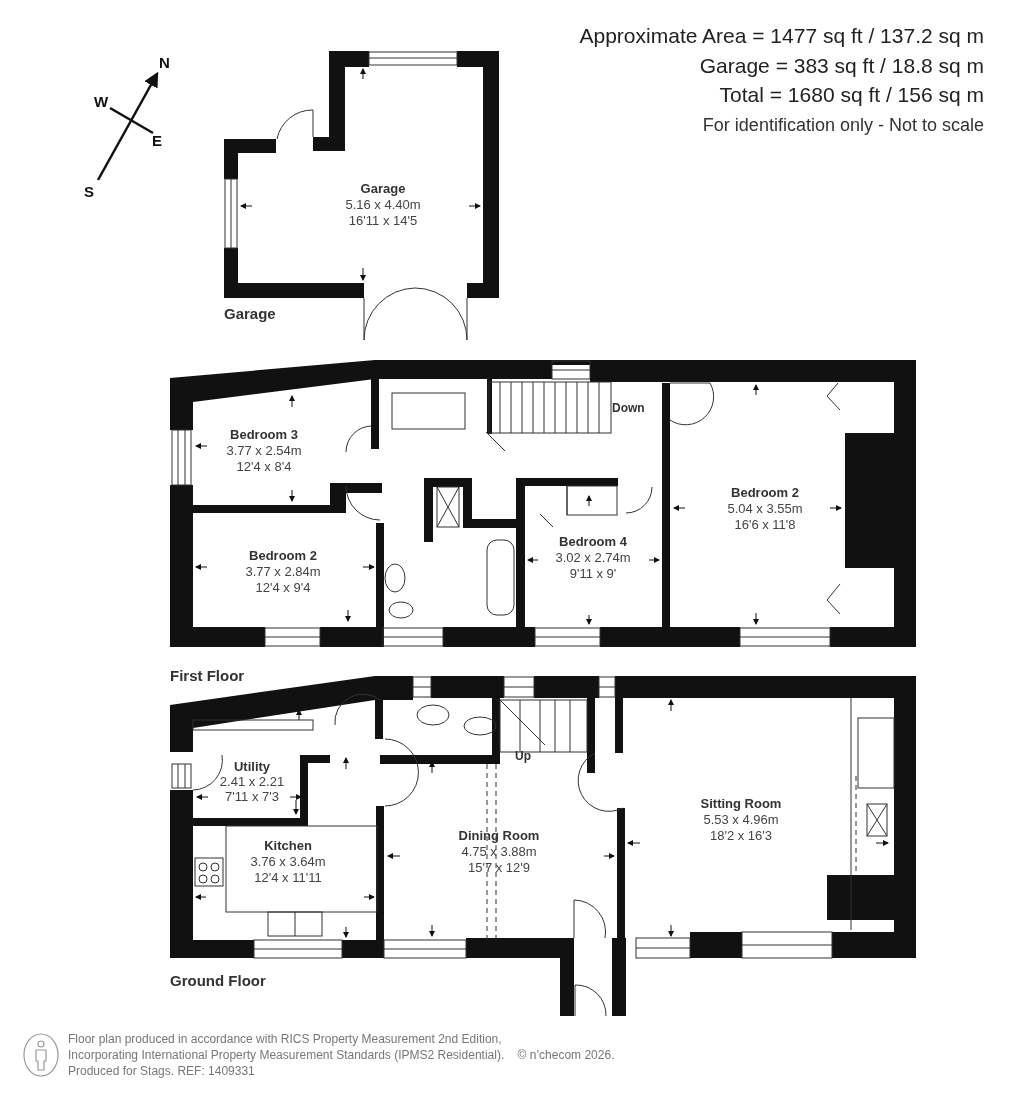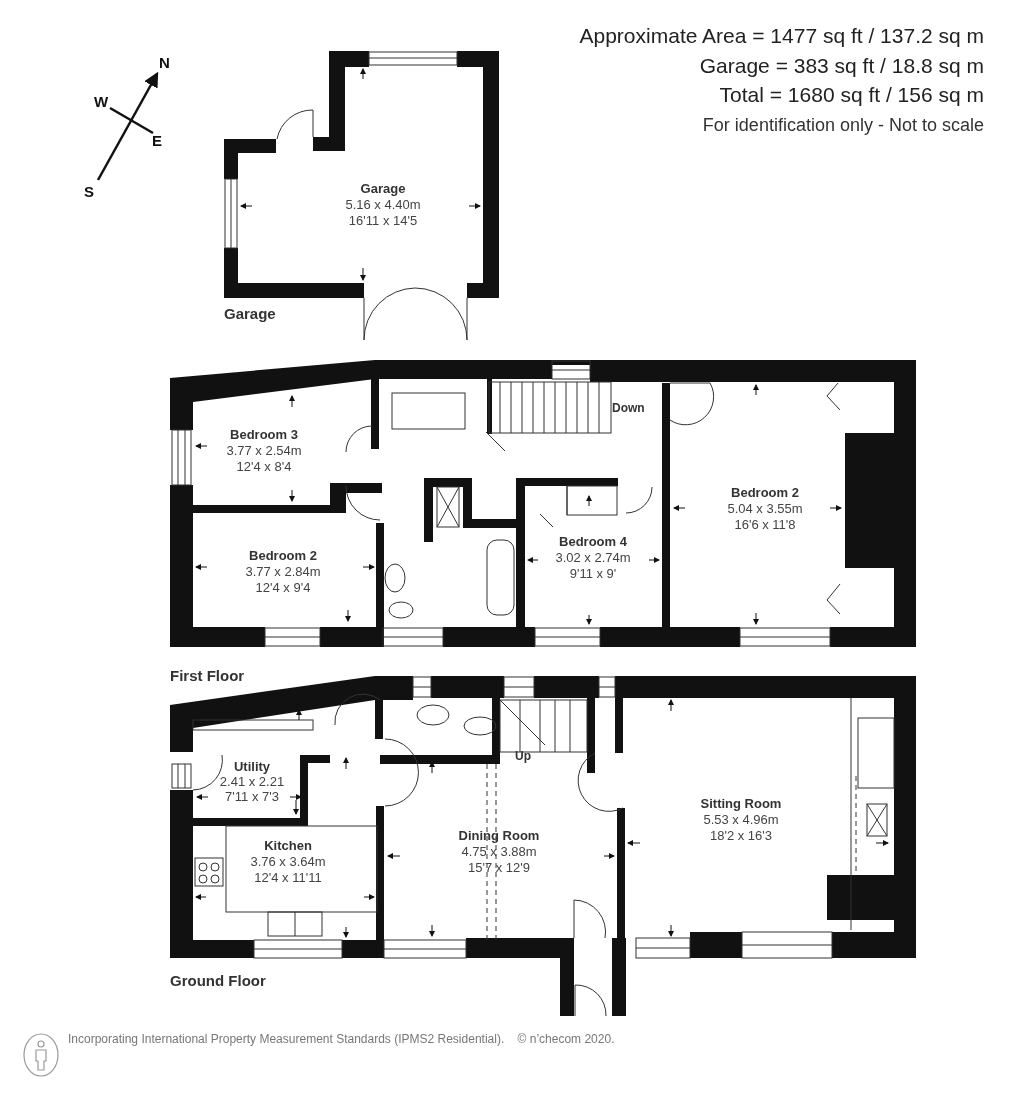--- a/index.html
+++ b/index.html
@@ -291,17 +291,19 @@
 <div class="floor-label" style="left:224px; top:305px;">Garage</div>
 <div class="floor-label" style="left:170px; top:667px;">First Floor</div>
 <div class="floor-label" style="left:170px; top:972px;text-align:center;">Ground Floor</div>
 
 <svg class="footer-icon" viewBox="0 0 38 46">
   <ellipse cx="19" cy="23" rx="17" ry="21" fill="none" stroke="#999" stroke-width="1.2"></ellipse>
   <circle cx="19" cy="12" r="3" fill="none" stroke="#999" stroke-width="1.2"></circle>
   <path d="M14,18 L24,18 L24,29 L22,29 L22,38 L16,38 L16,29 L14,29 Z" fill="none" stroke="#999" stroke-width="1.2"></path>
 </svg>
 <div class="footer">
+  <div>Floor plan produced in accordance with RICS Property Measurement 2nd Edition,</div>
   <div>
     <span>Incorporating International Property Measurement Standards (IPMS2 Residential).</span>
-    <span style="margin-left:10px;">© n’checom 2020.</span>
+    <span style="margin-left:10px;">© n’checom 2026.</span>
   </div>
+  <div>Produced for Stags.   REF: 1409331</div>
 </div>
 
 </body></html>

